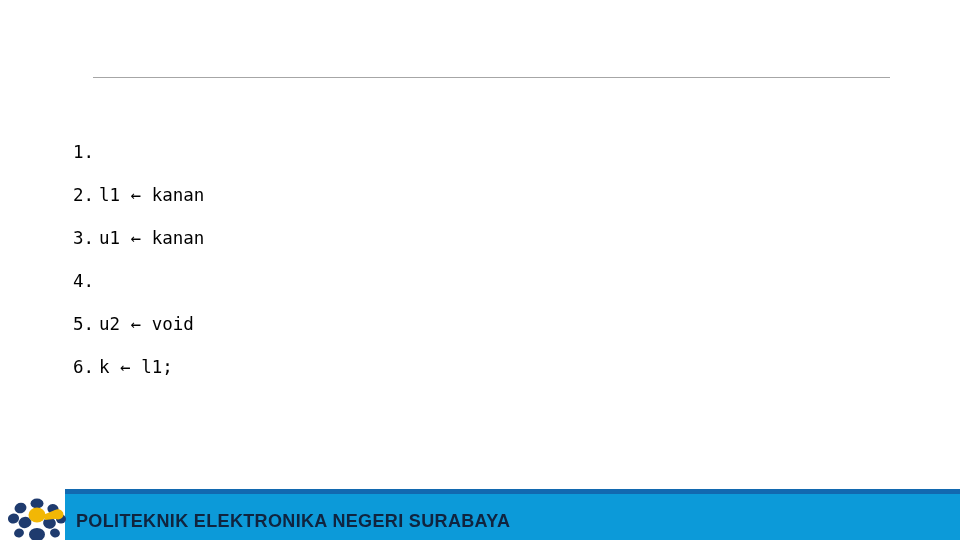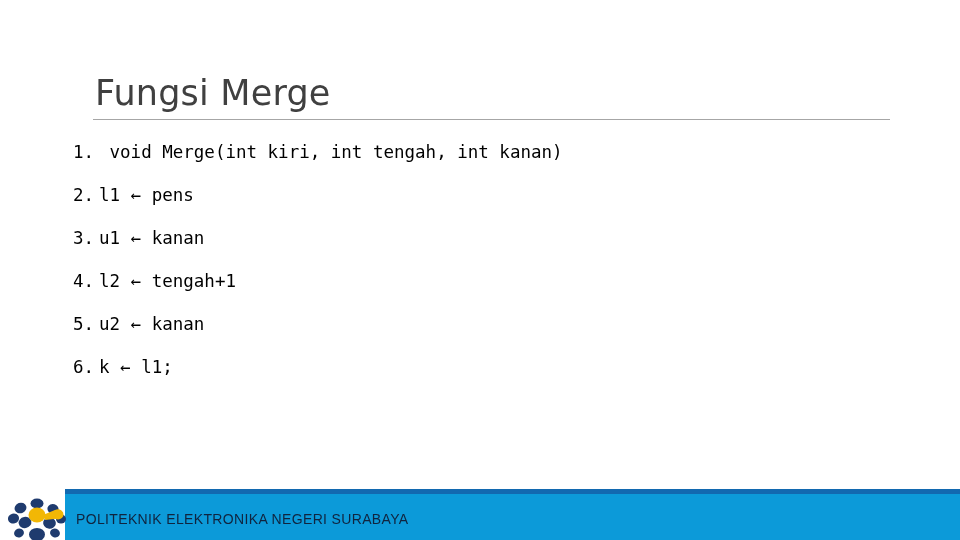--- a/index.html
+++ b/index.html
@@ -98,22 +98,22 @@
     top: 0;
     right: 0;
     height: 5px;
     background: #1269b0;
   }
   .footer-text {
     position: absolute;
     left: 11px;
     top: 22px;
     font-family: "Liberation Sans", sans-serif;
-    font-size: 14px;
-    font-weight: normal;
+    font-size: 18px;
+    font-weight: bold;
     letter-spacing: 0.35px;
     color: #10243f;
     white-space: nowrap;
   }
 
   
   .logo {
     position: absolute;
     left: 6px;
     top: 496px;
@@ -123,44 +123,41 @@
   .logo svg {
     display: block;
   }
 </style>
 </head>
 <body>
 
 <div class="slide">
 
   <div class="title-block">
-    <div class="slide-title">Fungsi Merge</div>
     <div class="title-rule"></div>
   </div>
 
   <ol class="code-list">
     <li class="code-line">
       <span class="line-num">1.</span>
-      <span class="line-text"> void Merge(int kiri, int tengah, int kanan)</span>
     </li>
     <li class="code-line">
       <span class="line-num">2.</span>
-      <span class="line-text">l1 ← pens</span>
+      <span class="line-text">l1 ← kanan</span>
     </li>
     <li class="code-line">
       <span class="line-num">3.</span>
       <span class="line-text">u1 ← kanan</span>
     </li>
     <li class="code-line">
       <span class="line-num">4.</span>
-      <span class="line-text">l2 ← tengah+1</span>
     </li>
     <li class="code-line">
       <span class="line-num">5.</span>
-      <span class="line-text">u2 ← kanan</span>
+      <span class="line-text">u2 ← void</span>
     </li>
     <li class="code-line">
       <span class="line-num">6.</span>
       <span class="line-text">k ← l1;</span>
     </li>
   </ol>
 
   <div class="footer-banner">
     <div class="footer-banner-top"></div>
     <div class="footer-text">POLITEKNIK ELEKTRONIKA NEGERI SURABAYA</div>

